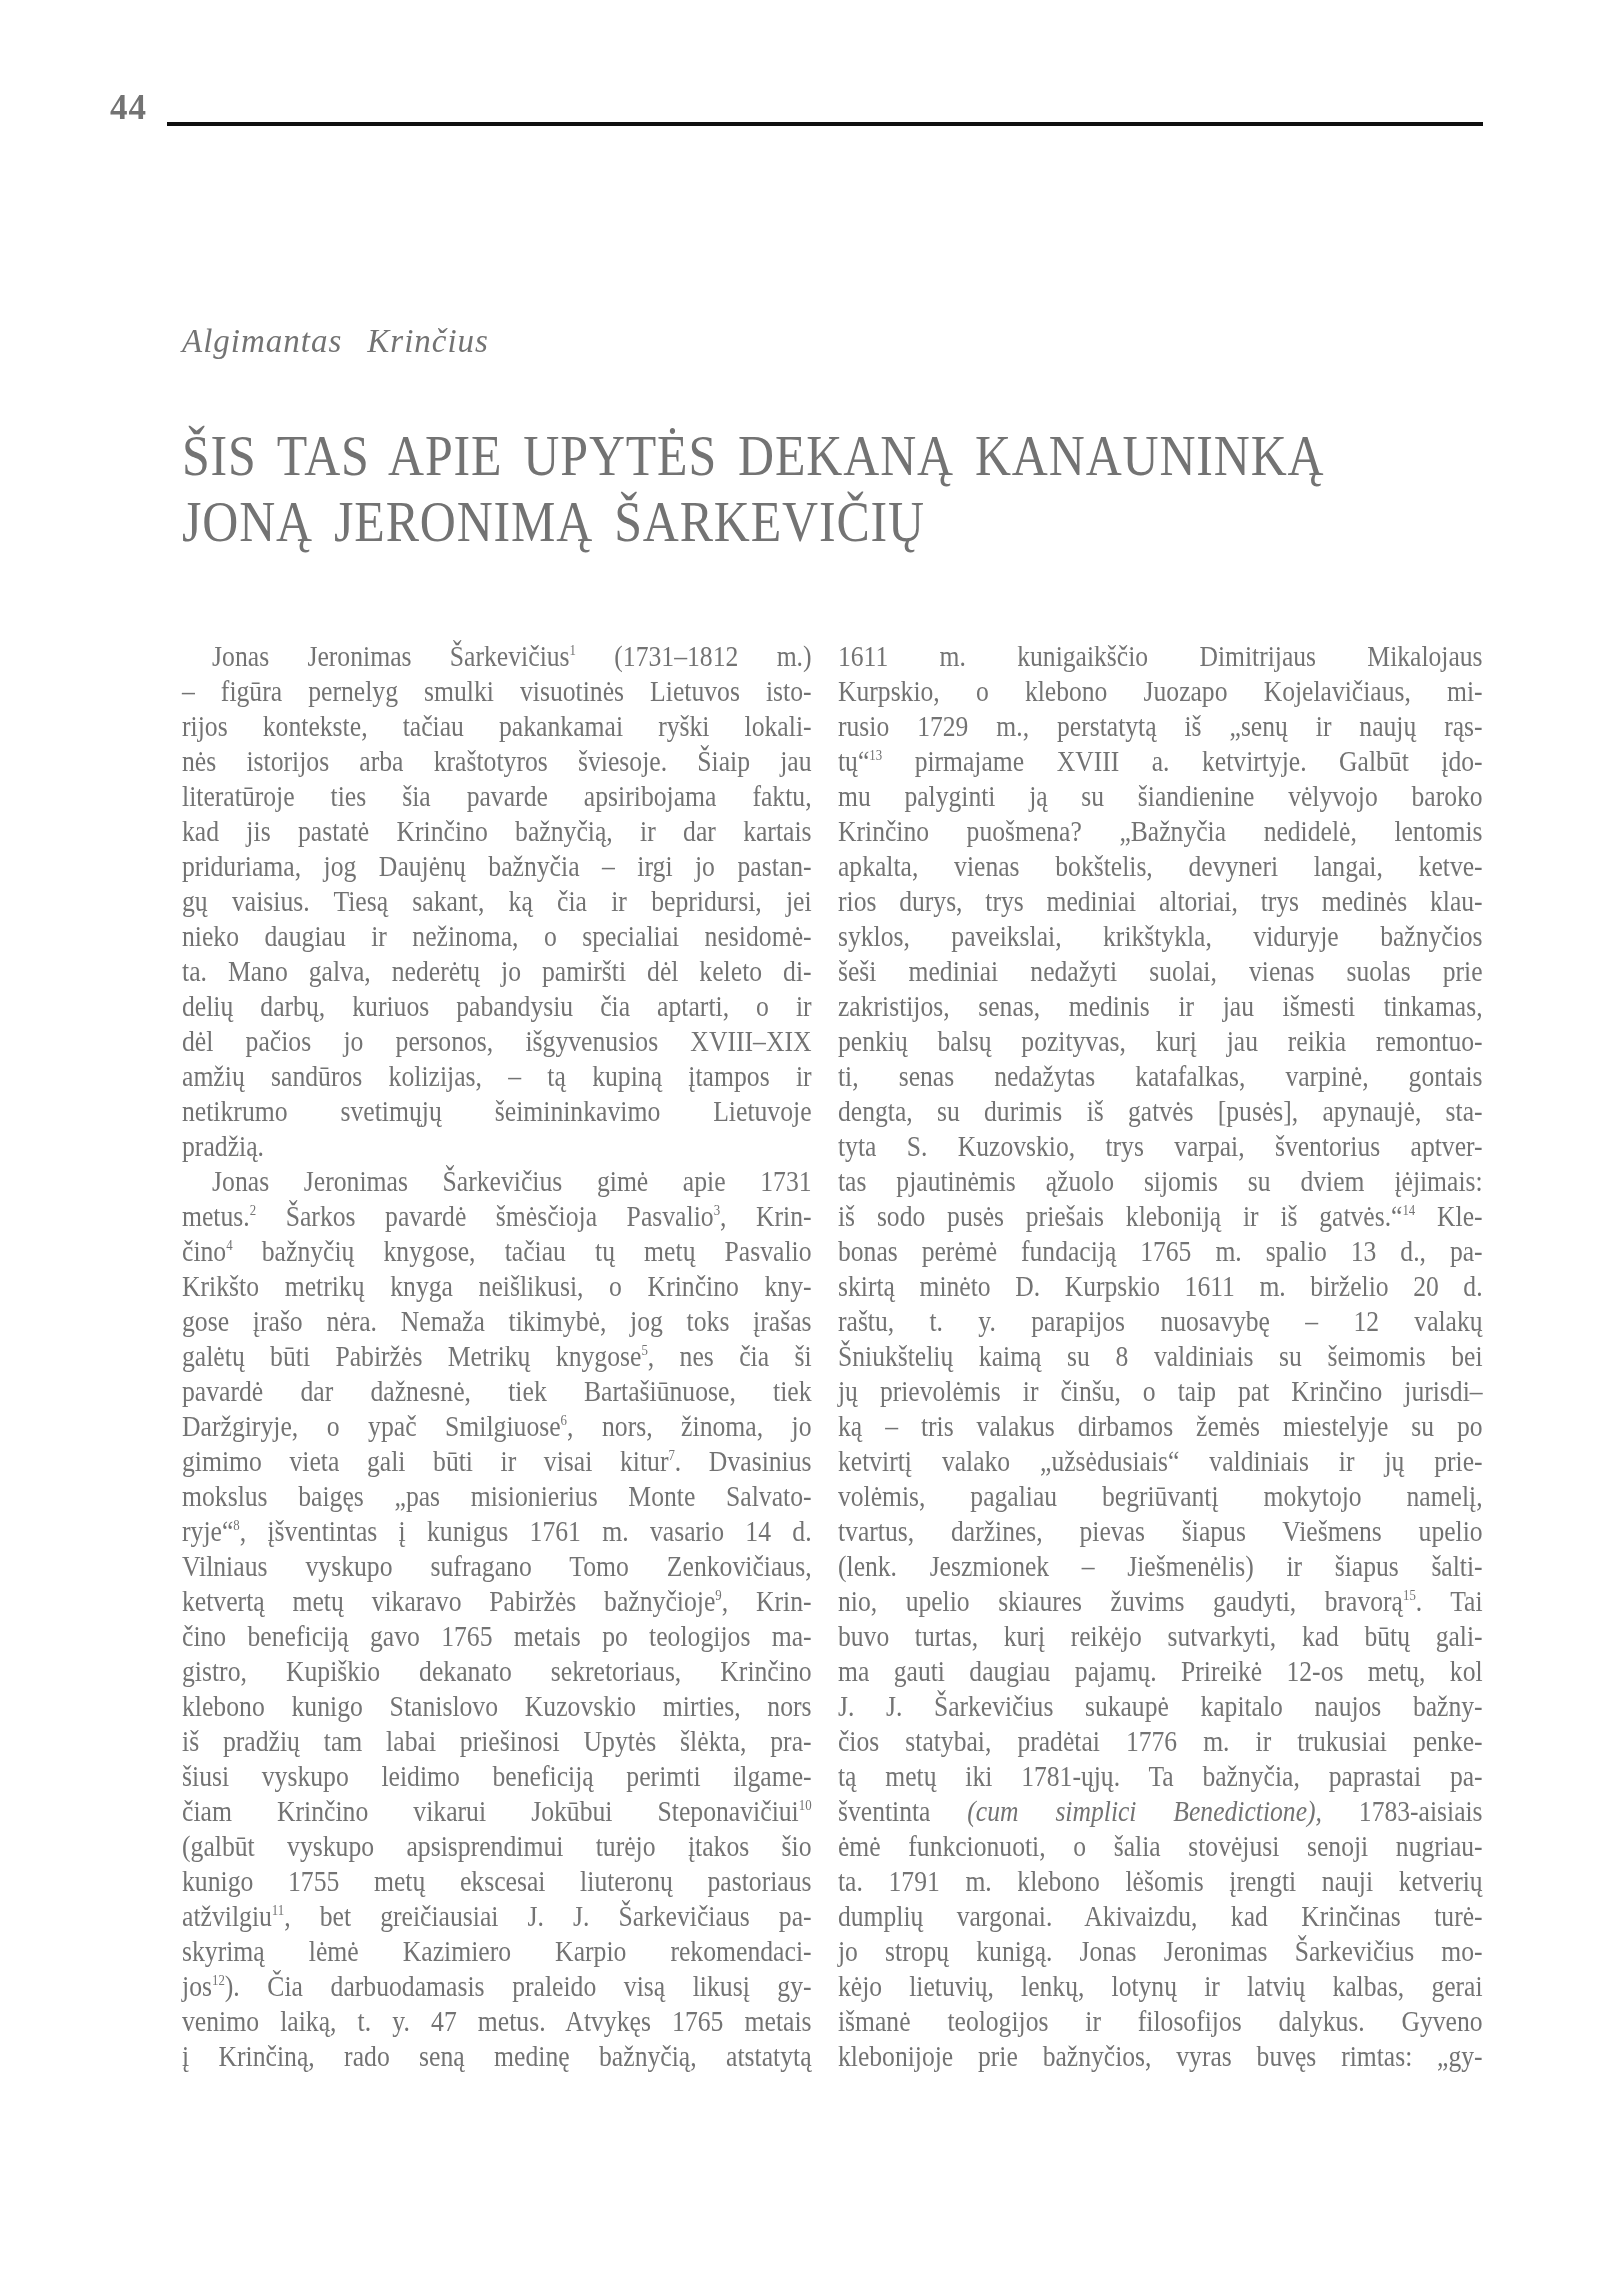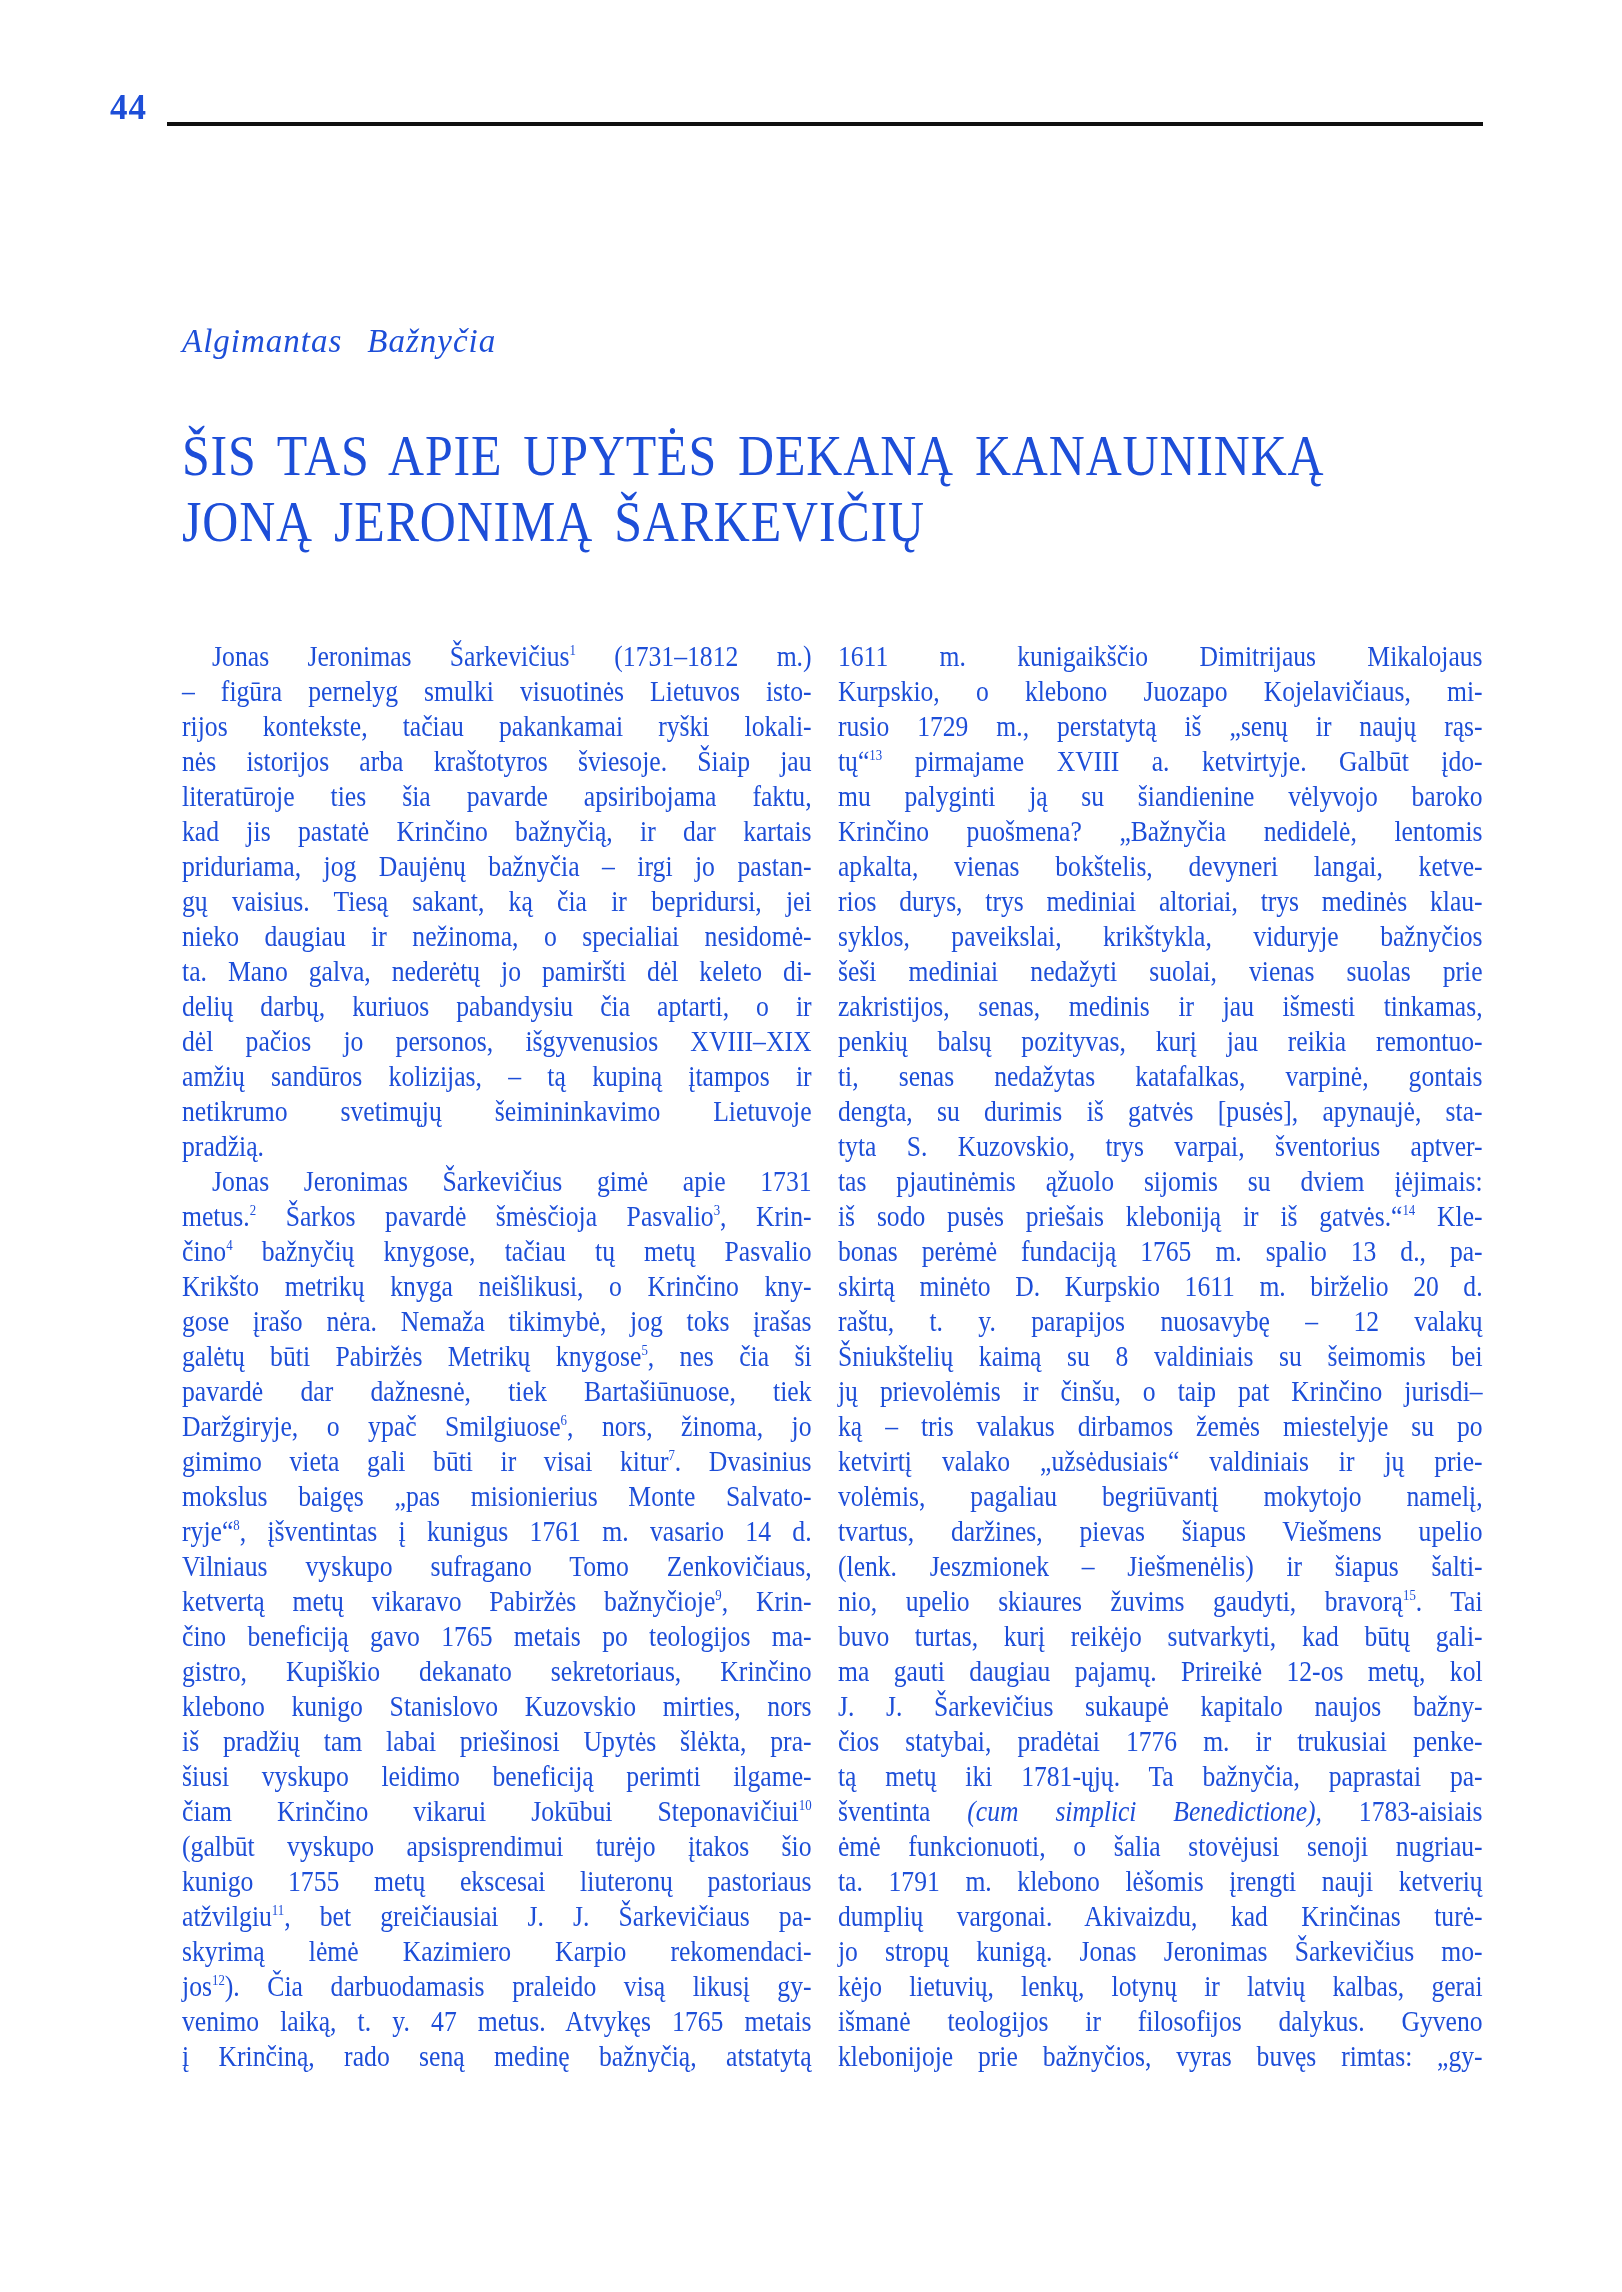--- a/index.html
+++ b/index.html
@@ -3,21 +3,21 @@
 <meta charset="utf-8">
 <title>44 — Algimantas Krinčius</title>
 <style>
   html,body{margin:0;padding:0;background:#e8e8e8;}
   .page{
     position:relative;
     width:1622px;height:2293px;
     background:#ffffff;
     margin:0 auto;
     font-family:"Liberation Serif","DejaVu Serif",serif;
-    color:#1d4ed8;
+    color:#737373;
     overflow:hidden;
   }
   .pageno{
     position:absolute;left:110px;top:90px;
     font-size:35px;font-weight:bold;line-height:35px;
     letter-spacing:1px;
   }
   .rule{
     position:absolute;left:167px;top:122px;
     width:1316px;height:3.9px;background:#0f0f0f;
@@ -61,21 +61,21 @@
   }
   .line em{font-style:italic;}
 </style>
 </head>
 <body>
 
 <div class="page">
   <div class="pageno">44</div>
   <div class="rule"></div>
 
-  <div class="author">Algimantas Bažnyčia</div>
+  <div class="author">Algimantas Krinčius</div>
 
   <h1 class="title">
     <span class="tl">ŠIS TAS APIE UPYTĖS DEKANĄ KANAUNINKĄ</span>
     <span class="tl">JONĄ JERONIMĄ ŠARKEVIČIŲ</span>
   </h1>
 
   <div class="col col-left" id="col-left">
       <div class="line indent">Jonas Jeronimas Šarkevičius<sup>1</sup> (1731–1812 m.)</div>
       <div class="line">– figūra pernelyg smulki visuotinės Lietuvos isto-</div>
       <div class="line">rijos kontekste, tačiau pakankamai ryški lokali-</div>

